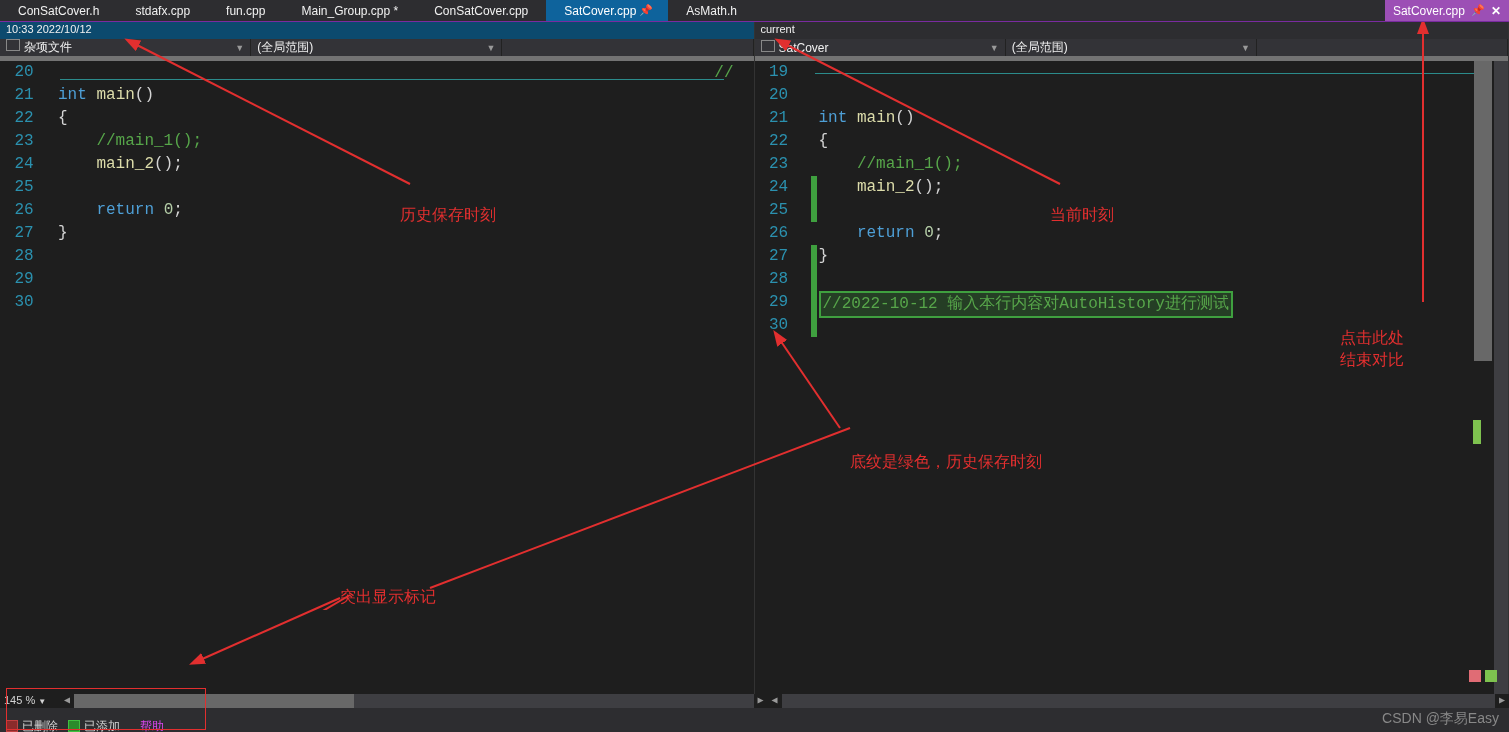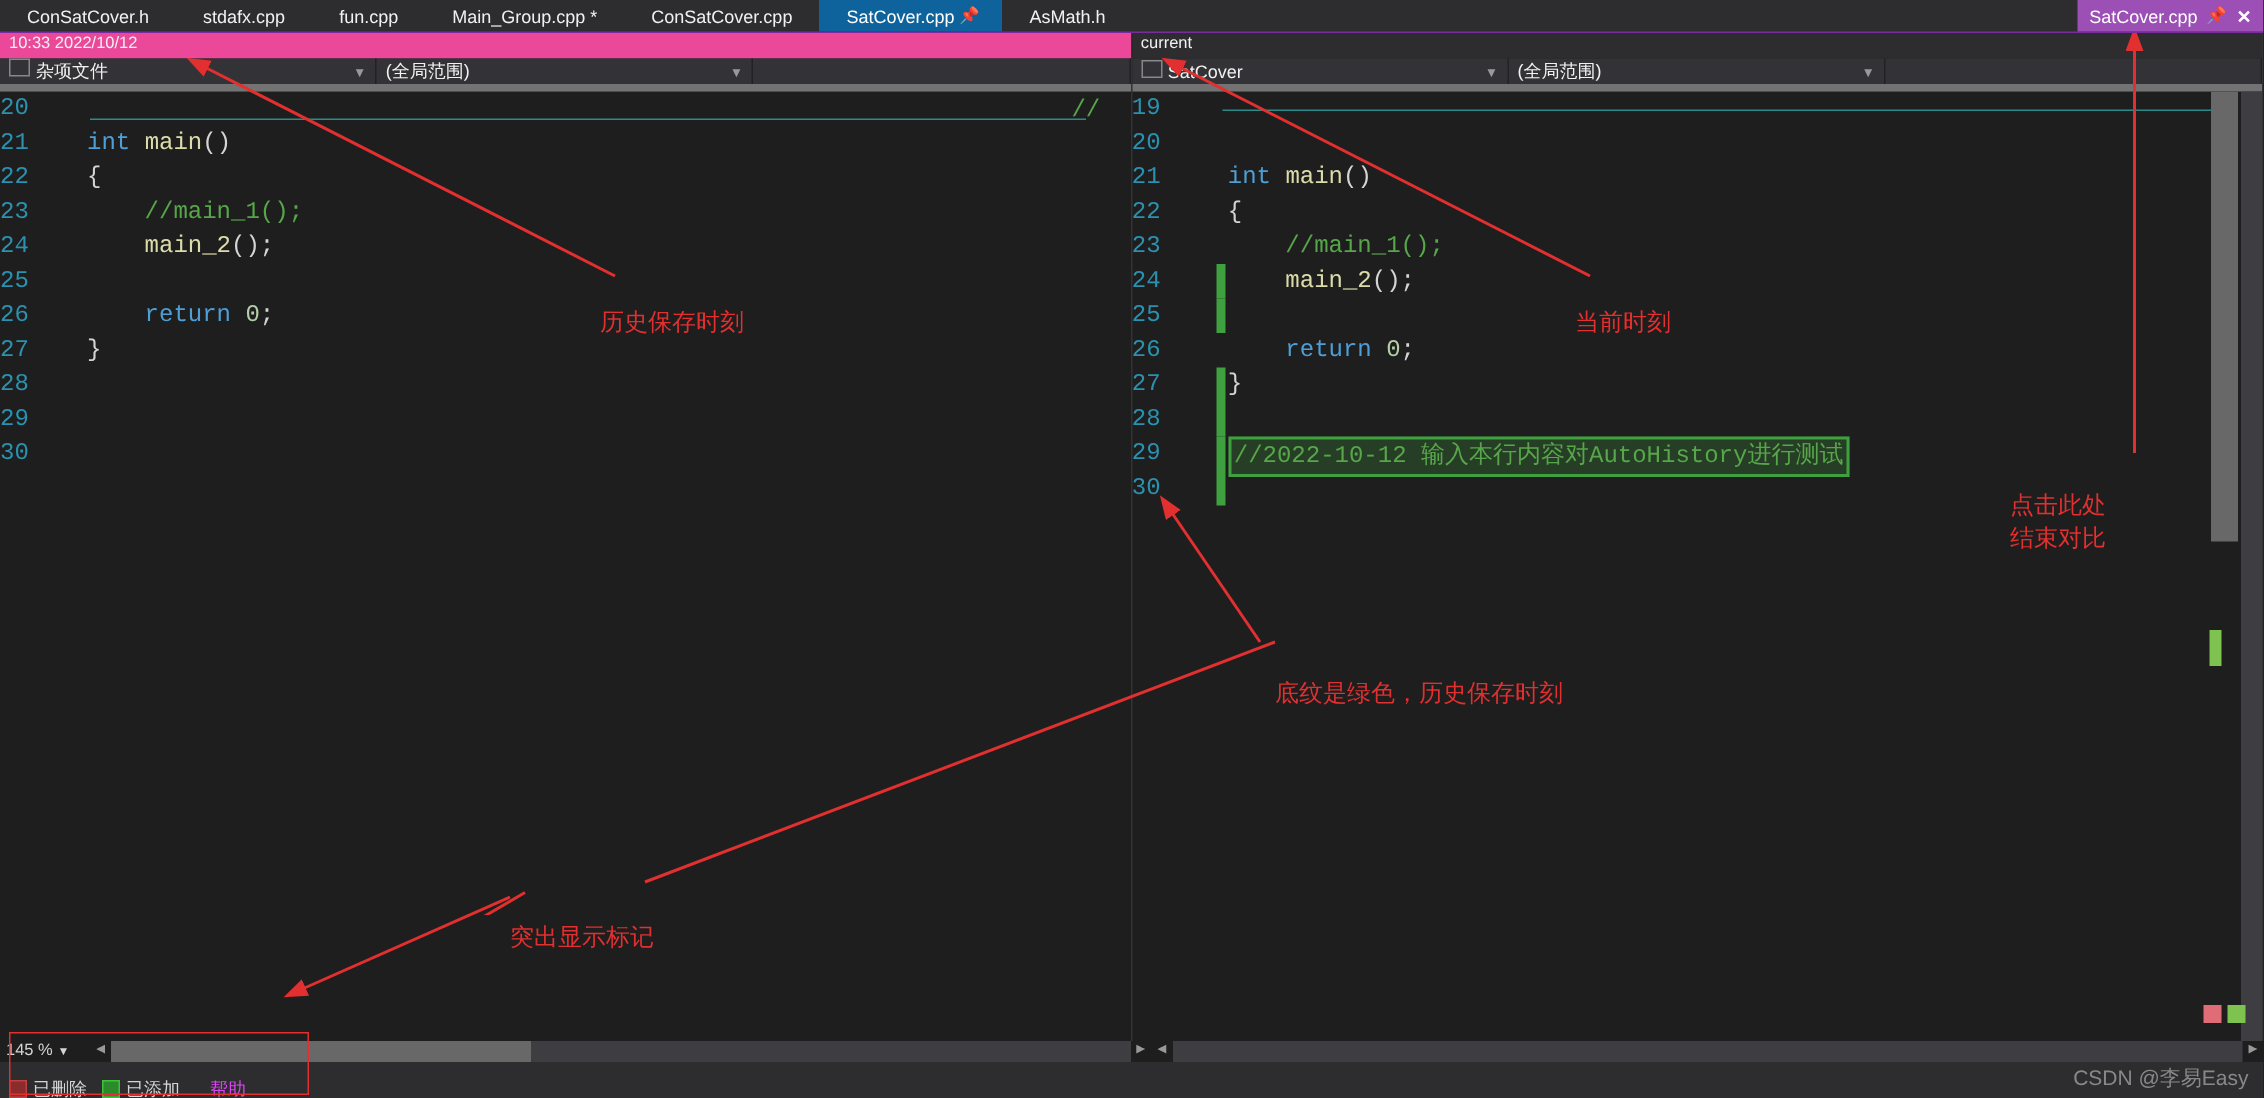--- a/index.html
+++ b/index.html
@@ -49,21 +49,21 @@
   align-items: center;
   background: #9c4fb5;
   padding: 2px 8px;
   color: #fff;
   font-size: 12px;
   font-family: "Segoe UI", sans-serif;
   height: 100%;
 }
 .timestamp-bar {
   height: 17px;
-  background: #ec4899;
+  background: #0c4a6e;
   color: #f1f1f1;
   font-size: 11px;
   padding: 1px 6px;
   font-family: "Segoe UI", sans-serif;
 }
 .split {
   display: flex;
   height: calc(100% - 22px - 38px);
 }
 .pane {
@@ -114,21 +114,21 @@
   flex: 1;
   display: flex;
   font-family: Consolas, "Courier New", monospace;
   font-size: 16px;
   position: relative;
   overflow: hidden;
 }
 .gutter {
   width: 56px;
   padding-right: 8px;
-  text-align: left;
+  text-align: center;
   color: #2b91af;
   line-height: 23px;
   font-family: Liberation Mono, monospace;
 }
 .change-bar {
   width: 6px;
   line-height: 23px;
 }
 .change-mark {
   height: 23px;
@@ -395,21 +395,21 @@
   <span><span class="sw add"></span><span>已添加</span></span>
   <span class="help">帮助</span>
 </div>
 
 <div class="annotation" style="left:400px;top:178px">历史保存时刻</div>
 <div class="annotation" style="left:1050px;top:178px">当前时刻</div>
 <div class="annotation" style="left:1340px;top:300px;text-align:left;line-height:22px">
   <span>点击此处</span><br>
   <span>结束对比</span>
 </div>
-<div class="annotation" style="left:340px;top:588px">突出显示标记</div>
+<div class="annotation" style="left:340px;top:560px">突出显示标记</div>
 <div class="annotation" style="left:850px;top:425px">底纹是绿色，历史保存时刻</div>
 
 <div class="red-box" style="left:6px;bottom:2px;width:200px;height:42px"></div>
 
 <svg class="arrow" style="left:120px;top:36px" width="300" height="155">
   <defs>
       <marker id="ah" markerWidth="10" markerHeight="10" refX="2" refY="3" orient="auto">
         <path d="M0,0 L0,6 L8,3 z" fill="#e22f2f"></path>
       </marker>
     </defs>

